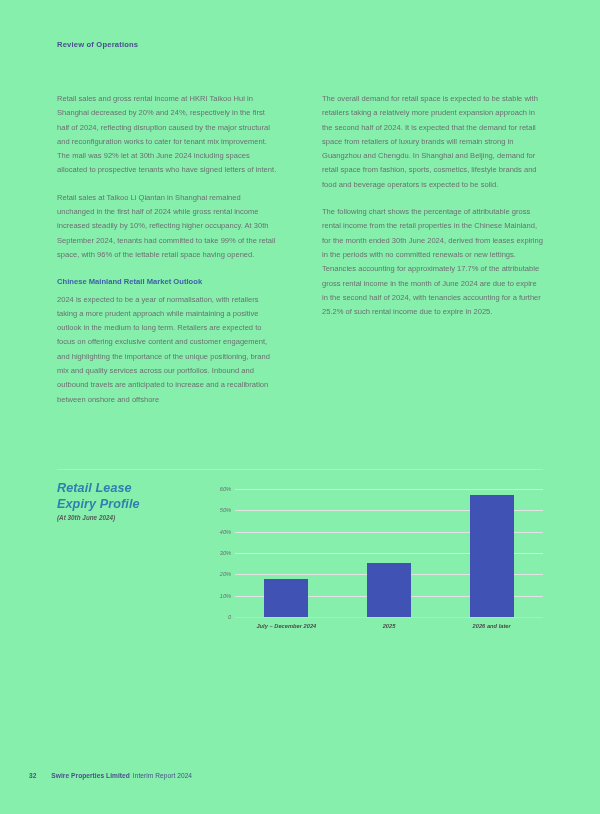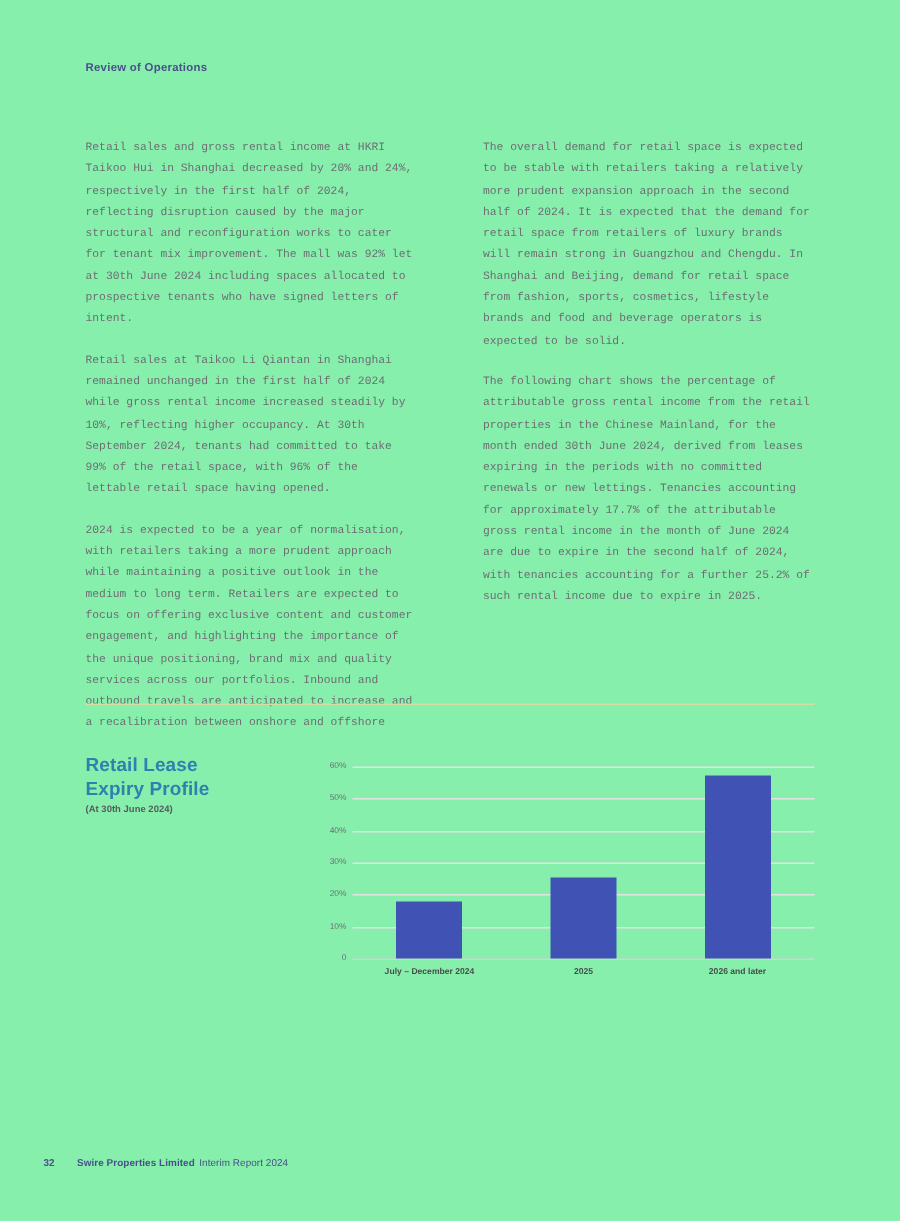--- a/index.html
+++ b/index.html
@@ -36,21 +36,20 @@
   }
 
   
   .columns {
     position: absolute;
     left: 57px;
     top: 92px;
     width: 486px;
     display: flex;
     gap: 44px;
-    font-family: Liberation Mono, monospace;
   }
   .col {
     width: 230px;
   }
   .col p {
     margin: 0 0 13px 0;
     font-size: 7.55px;
     line-height: 14.3px;
     color: #6d6e71;
     text-align: left;
@@ -73,23 +72,24 @@
     top: 469px;
     width: 486px;
     height: 1px;
     background: #d9dca3;
   }
 
   
   .chart-block {
     position: absolute;
     left: 57px;
-    top: 503px;
+    top: 481px;
     width: 486px;
     height: 165px;
+    font-style: italic;
   }
   .chart-heading {
     position: absolute;
     left: 0;
     top: 0;
     width: 140px;
   }
   .chart-heading .t1,
   .chart-heading .t2 {
     font-size: 12.6px;
@@ -193,20 +193,21 @@
 
 <div class="page">
 
   <div class="running-header">Review of Operations</div>
 
   <div class="columns">
 
     <div class="col">
       <p>Retail sales and gross rental income at HKRI Taikoo Hui in Shanghai decreased by 20% and 24%, respectively in the first half of 2024, reflecting disruption caused by the major structural and reconfiguration works to cater for tenant mix improvement. The mall was 92% let at 30th June 2024 including spaces allocated to prospective tenants who have signed letters of intent.</p>
       <p>Retail sales at Taikoo Li Qiantan in Shanghai remained unchanged in the first half of 2024 while gross rental income increased steadily by 10%, reflecting higher occupancy. At 30th September 2024, tenants had committed to take 99% of the retail space, with 96% of the lettable retail space having opened.</p>
+      <div class="subhead">Chinese Mainland Retail Market Outlook</div>
       <p class="last">2024 is expected to be a year of normalisation, with retailers taking a more prudent approach while maintaining a positive outlook in the medium to long term. Retailers are expected to focus on offering exclusive content and customer engagement, and highlighting the importance of the unique positioning, brand mix and quality services across our portfolios. Inbound and outbound travels are anticipated to increase and a recalibration between onshore and offshore</p>
     </div>
 
     <div class="col">
       <p>The overall demand for retail space is expected to be stable with retailers taking a relatively more prudent expansion approach in the second half of 2024. It is expected that the demand for retail space from retailers of luxury brands will remain strong in Guangzhou and Chengdu. In Shanghai and Beijing, demand for retail space from fashion, sports, cosmetics, lifestyle brands and food and beverage operators is expected to be solid.</p>
       <p class="last">The following chart shows the percentage of attributable gross rental income from the retail properties in the Chinese Mainland, for the month ended 30th June 2024, derived from leases expiring in the periods with no committed renewals or new lettings. Tenancies accounting for approximately 17.7% of the attributable gross rental income in the month of June 2024 are due to expire in the second half of 2024, with tenancies accounting for a further 25.2% of such rental income due to expire in 2025.</p>
     </div>
 
   </div>
 

